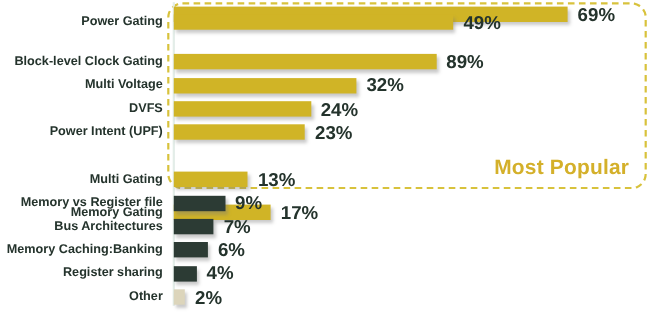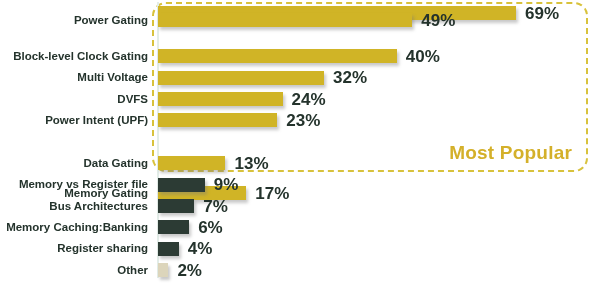--- a/index.html
+++ b/index.html
@@ -131,21 +131,21 @@
         <div class="bar-wrap">
           <div class="bar gold" style="width: 254.31px;"></div>
         </div>
         <div class="val-label" style="left: 421.31px; top: 0px;">49%</div>
       </div>
       <div class="row" style="top: 45.8px;">
         <div class="cat-label">Block-level Clock Gating</div>
         <div class="bar-wrap">
           <div class="bar gold" style="width: 238.74px;"></div>
         </div>
-        <div class="val-label" style="left: 405.74px; top: 0px;">40%</div>
+        <div class="val-label" style="left: 405.74px; top: 0px;">89%</div>
       </div>
       <div class="row" style="top: 67.2px;">
         <div class="cat-label">Multi Voltage</div>
         <div class="bar-wrap">
           <div class="bar gold" style="width: 166.08px;"></div>
         </div>
         <div class="val-label" style="left: 333.08px; top: 0px;">32%</div>
       </div>
       <div class="row" style="top: 88.6px;">
         <div class="cat-label">DVFS</div>
@@ -162,21 +162,21 @@
         <div class="val-label" style="left: 286.37px; top: 0px;">23%</div>
       </div>
       <div class="row" style="top: 138px; margin-top: 45px;">
         <div class="cat-label">Memory Gating</div>
         <div class="bar-wrap">
           <div class="bar gold" style="width: 88.23px;"></div>
         </div>
         <div class="val-label" style="left: 255.23px; top: 0px;">17%</div>
       </div>
       <div class="row" style="top: 152.8px;">
-        <div class="cat-label">Data Gating</div>
+        <div class="cat-label">Multi Gating</div>
         <div class="bar-wrap">
           <div class="bar gold" style="width: 67.47px;"></div>
         </div>
         <div class="val-label" style="left: 234.47px; top: 0px;">13%</div>
       </div>
       <div class="row" style="top: 174.2px; padding-left: 16px;">
         <div class="cat-label">Memory vs Register file</div>
         <div class="bar-wrap">
           <div class="bar dark" style="width: 46.71px;"></div>
         </div>

